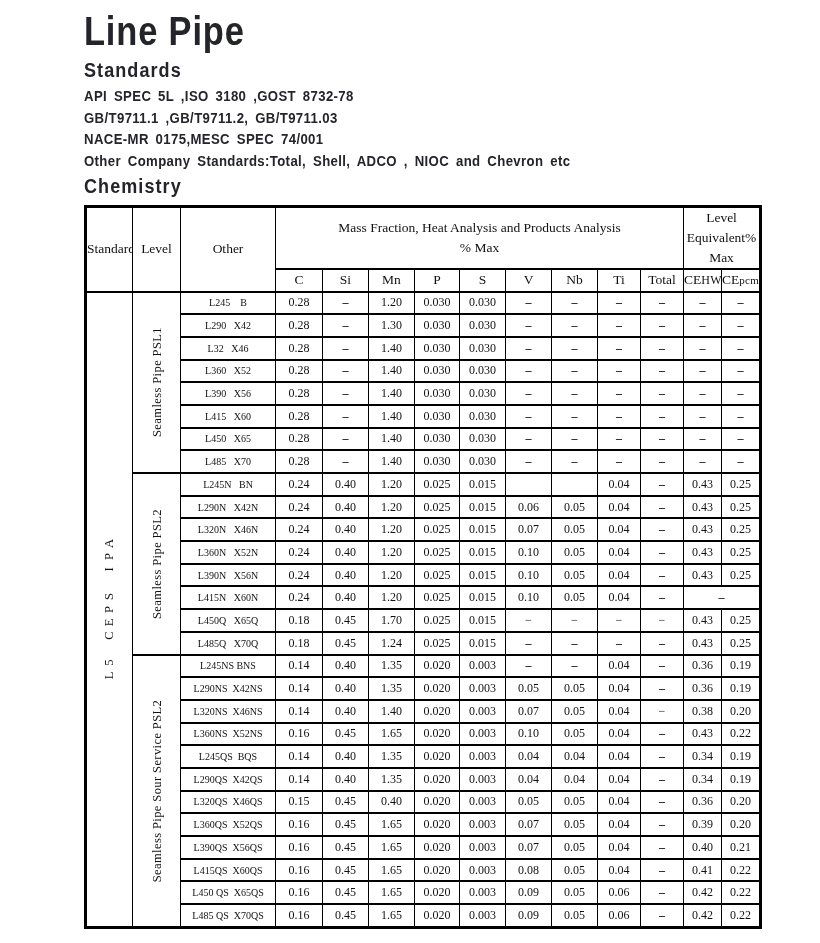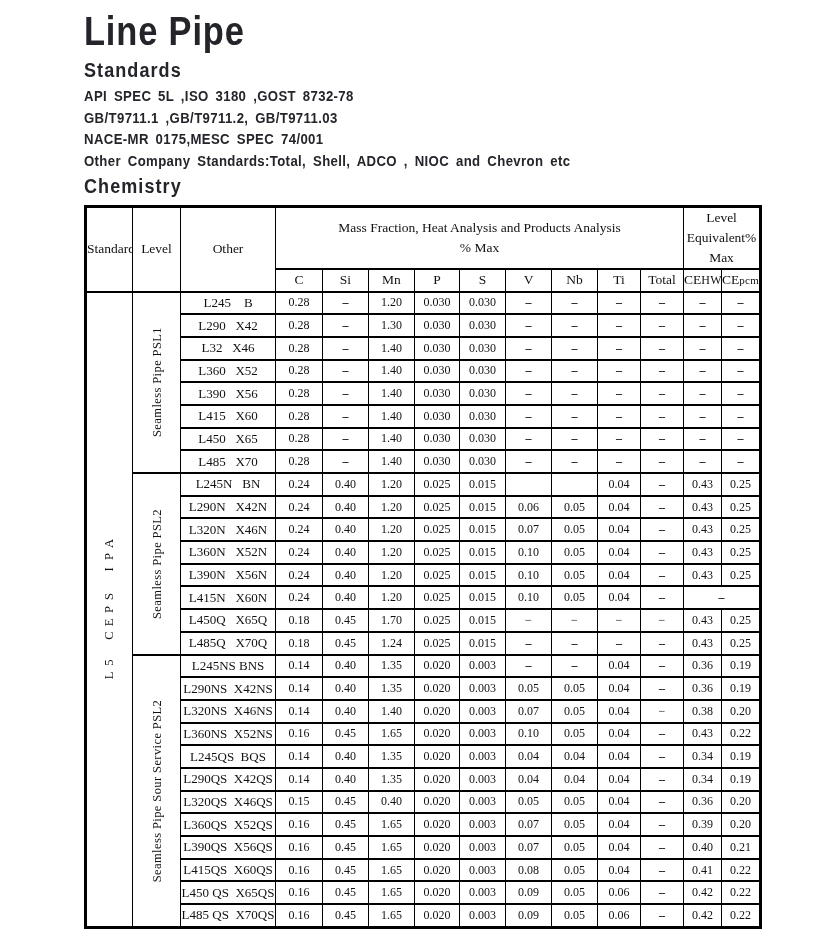--- a/index.html
+++ b/index.html
@@ -22,21 +22,21 @@
 
   
   table.chem{border-collapse:collapse;table-layout:fixed;width:675px;
              margin-top:8px;border:3px solid #000;}
   th,td{border:1px solid #000;border-top-width:2px;border-bottom-width:2px;
         text-align:center;vertical-align:middle;padding:0;overflow:hidden;}
   thead tr.r1{height:62px;}
   thead tr.r2{height:23px;}
   th{font-weight:normal;font-size:13.5px;line-height:1.45;}
   tbody td{height:20.7px;font-size:12px;}
-  td.grade-cell{font-size:13px;white-space:pre;}
+  td.grade-cell{font-size:10px;white-space:pre;}
   .dash{font-weight:bold;}
   .ce-sub{font-size:12px;letter-spacing:.2px;}
   .ce-sub.lc{font-size:11px;}
 
   
   td.standard-cell{vertical-align:middle;}
   .vletters{display:flex;flex-direction:column;align-items:center;
             justify-content:center;}
   .vchar{display:block;height:13px;line-height:13px;font-size:12.5px;
          transform:rotate(-90deg);}

